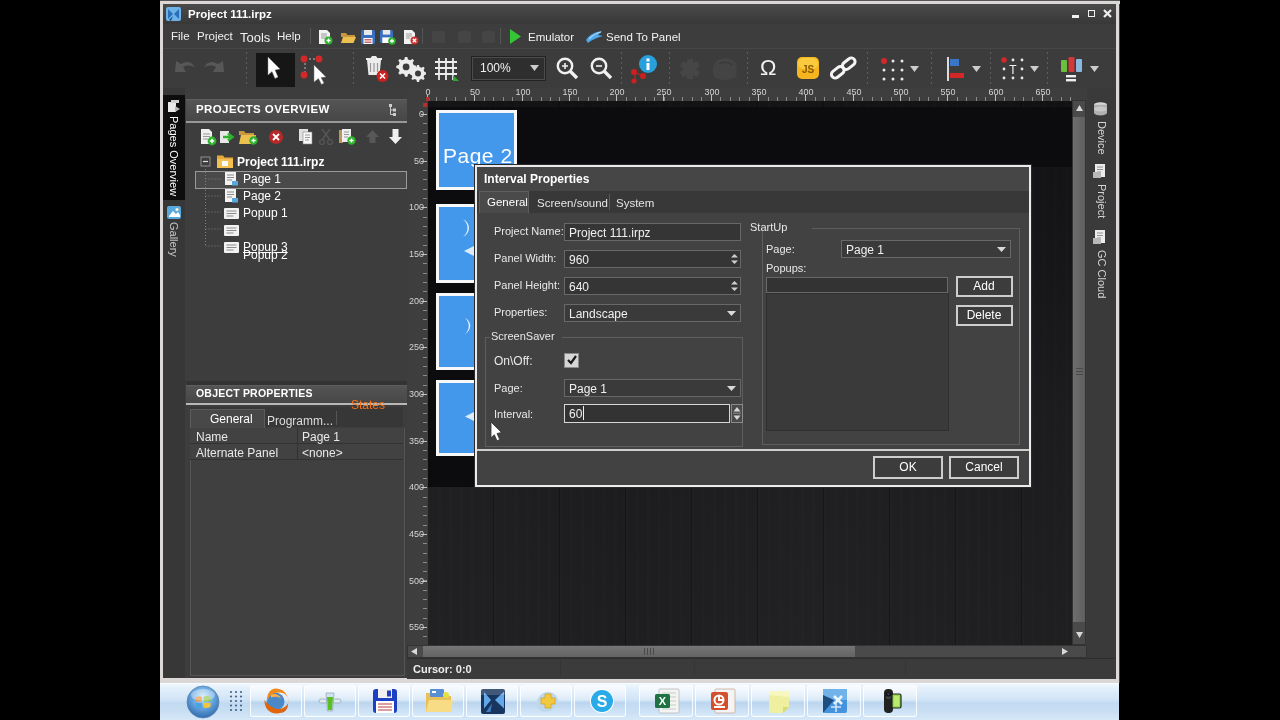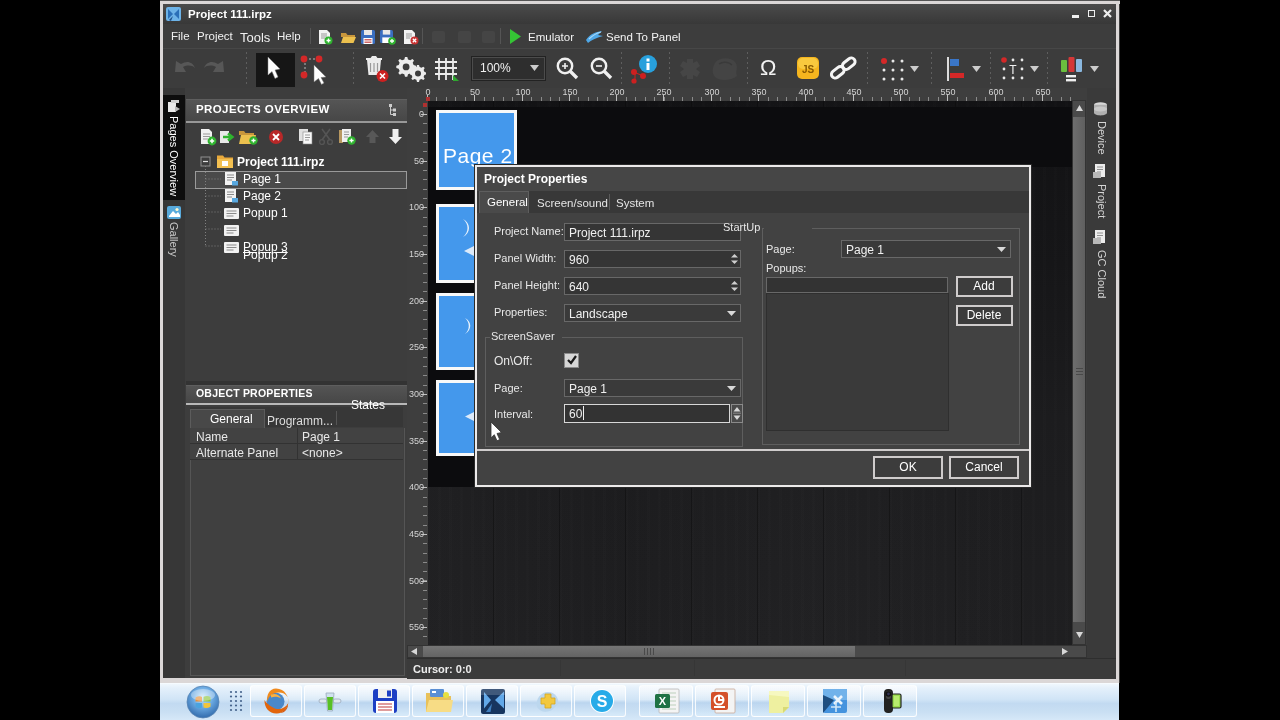--- a/index.html
+++ b/index.html
@@ -323,21 +323,21 @@
 
 <div class="ab" style="left:186px;top:381px;width:221px;height:4px;background:#333;"></div>
 <div class="ab" style="left:186px;top:385px;width:221px;height:18px;background:linear-gradient(#545454,#464646);border-top:1px solid #5e5e5e;"></div>
 <div class="tx" style="left:196px;top:387px;font-size:10.5px;font-weight:bold;color:#fff;letter-spacing:.2px;">OBJECT PROPERTIES</div>
 <div class="ab" style="left:186px;top:403px;width:221px;height:2px;background:#b8b8b8;"></div>
 <div class="ab" style="left:190px;top:407px;width:213px;height:20px;background:#373737;"></div>
 <div class="ab" style="left:190px;top:409px;width:73px;height:19px;background:#484848;border:1px solid #5c5c5c;border-bottom:none;"></div>
 <div class="tx" style="left:210px;top:412px;font-size:12px;color:#fff;">General</div>
 <div class="tx" style="left:267px;top:414px;font-size:12px;color:#ddd;">Programm...</div>
 <div class="ab" style="left:336px;top:411px;width:1px;height:14px;background:#555;"></div>
-<div class="tx" style="left:351px;top:398px;font-size:12px;color:#ffffff;">States</div>
+<div class="tx" style="left:351px;top:398px;font-size:12px;color:#f97316;">States</div>
 <div class="ab" style="left:190px;top:428px;width:213px;height:247px;background:#404040;border:1px solid #555;border-top:none;"></div>
 <div class="ab" style="left:190px;top:428px;width:213px;height:15px;background:#424242;border-bottom:1px solid #323232;"></div>
 <div class="ab" style="left:190px;top:444px;width:213px;height:15px;background:#424242;border-bottom:1px solid #323232;"></div>
 <div class="ab" style="left:297px;top:428px;width:1px;height:31px;background:#323232;"></div>
 <div class="tx" style="left:196px;top:430px;font-size:12px;color:#e8e8e8;">Name</div>
 <div class="tx" style="left:302px;top:430px;font-size:12px;color:#e8e8e8;">Page 1</div>
 <div class="tx" style="left:196px;top:446px;font-size:12px;color:#e8e8e8;">Alternate Panel</div>
 <div class="tx" style="left:302px;top:446px;font-size:12px;color:#e8e8e8;">&lt;none&gt;</div>
 
 <svg style="left:199px;top:162px;" width="60" height="90" viewBox="0 0 60 90">
@@ -477,21 +477,21 @@
 <div class="tx" style="left:1108px;top:250px;font-size:11px;color:#d5d5d5;writing-mode:vertical-rl;transform:translateX(-100%);">GC Cloud</div>
 
 <div class="ab" style="left:407px;top:658px;width:709px;height:20px;background:#3b3b3b;border-top:1px solid #2e2e2e;"></div>
 <div class="tx" style="left:413px;top:663px;font-size:11px;font-weight:bold;color:#ededed;">Cursor: 0:0</div>
 <div class="ab" style="left:560px;top:660px;width:1px;height:16px;background:#363636;"></div>
 <div class="ab" style="left:694px;top:660px;width:1px;height:16px;background:#363636;"></div>
 <div class="ab" style="left:905px;top:660px;width:1px;height:16px;background:#363636;"></div>
 
 <div class="ab" style="left:475px;top:165px;width:556px;height:322px;background:#424242;border:2px solid #eceaea;box-sizing:border-box;box-shadow:0 0 0 1px #2a2a2a;"></div>
 <div class="ab" style="left:477px;top:167px;width:552px;height:24px;background:#464646;"></div>
-<div class="tx" style="left:484px;top:172px;font-size:12px;font-weight:bold;color:#fff;">Project Properties</div>
+<div class="tx" style="left:484px;top:172px;font-size:12px;font-weight:bold;color:#fff;">Interval Properties</div>
 <div class="ab" style="left:477px;top:191px;width:552px;height:22px;background:#383838;"></div>
 <div class="ab" style="left:479px;top:191px;width:50px;height:22px;background:#4a4a4a;border:1px solid #5e5e5e;border-bottom:none;box-sizing:border-box;"></div>
 <div class="tx" style="left:487px;top:196px;font-size:11.5px;color:#fff;">General</div>
 <div class="tx" style="left:537px;top:197px;font-size:11.5px;color:#e4e4e4;">Screen/sound</div>
 <div class="ab" style="left:609px;top:194px;width:1px;height:16px;background:#5a5a5a;"></div>
 <div class="tx" style="left:616px;top:197px;font-size:11.5px;color:#e4e4e4;">System</div>
 
 <div class="tx" style="left:494px;top:225px;font-size:11px;color:#e8e8e8;">Project Name:</div>
 <div class="ab" style="left:564px;top:223px;width:177px;height:18px;background:#353535;border:1px solid #686868;box-sizing:border-box;"></div>
 <div class="tx" style="left:569px;top:226px;font-size:12px;color:#f0f0f0;">Project 111.irpz</div>
@@ -536,21 +536,21 @@
 <div class="ab" style="left:583px;top:406px;width:1px;height:14px;background:#f0f0f0;"></div>
 <div class="ab" style="left:731px;top:404px;width:12px;height:19px;background:#4a4a4a;border:1px solid #8a8a8a;box-sizing:border-box;"></div>
 <svg style="left:733px;top:407px;" width="8" height="13" viewBox="0 0 8 13">
       <path d="M4 0 L7.5 4.5 H0.5 Z" fill="#d8d8d8"></path>
       <path d="M4 13 L7.5 8.5 H0.5 Z" fill="#d8d8d8"></path>
       <path d="M0 6.2 h8" stroke="#8a8a8a"></path>
     </svg>
 
 <div class="ab" style="left:762px;top:228px;width:258px;height:217px;border:1px solid #5e5e5e;box-sizing:border-box;"></div>
 <div class="ab" style="left:764px;top:222px;width:48px;height:12px;background:#424242;"></div>
-<div class="tx" style="left:723px;top:221px;font-size:11px;color:#e8e8e8;">StartUp</div>
+<div class="tx" style="left:750px;top:221px;font-size:11px;color:#e8e8e8;">StartUp</div>
 <div class="tx" style="left:766px;top:243px;font-size:11px;color:#e8e8e8;">Page:</div>
 <div class="ab" style="left:841px;top:240px;width:170px;height:18px;background:#3a3a3a;border:1px solid #686868;box-sizing:border-box;"></div>
 <div class="tx" style="left:846px;top:243px;font-size:12px;color:#f0f0f0;">Page 1</div>
 <svg style="left:997px;top:247px;" width="9" height="5" viewBox="0 0 9 5">
       <path d="M0 0 h9 l-4.5 5 z" fill="#d8d8d8"></path>
     </svg>
 <div class="tx" style="left:766px;top:262px;font-size:11px;color:#e8e8e8;">Popups:</div>
 <div class="ab" style="left:766px;top:277px;width:182px;height:16px;background:#333;border:1px solid #686868;box-sizing:border-box;"></div>
 <div class="ab" style="left:766px;top:293px;width:183px;height:138px;background:#3a3a3a;border:1px solid #2f2f2f;box-sizing:border-box;"></div>
 <div class="ab" style="left:956px;top:276px;width:57px;height:21px;background:#3c3c3c;border:2px solid #cfcccc;box-sizing:border-box;"></div>

